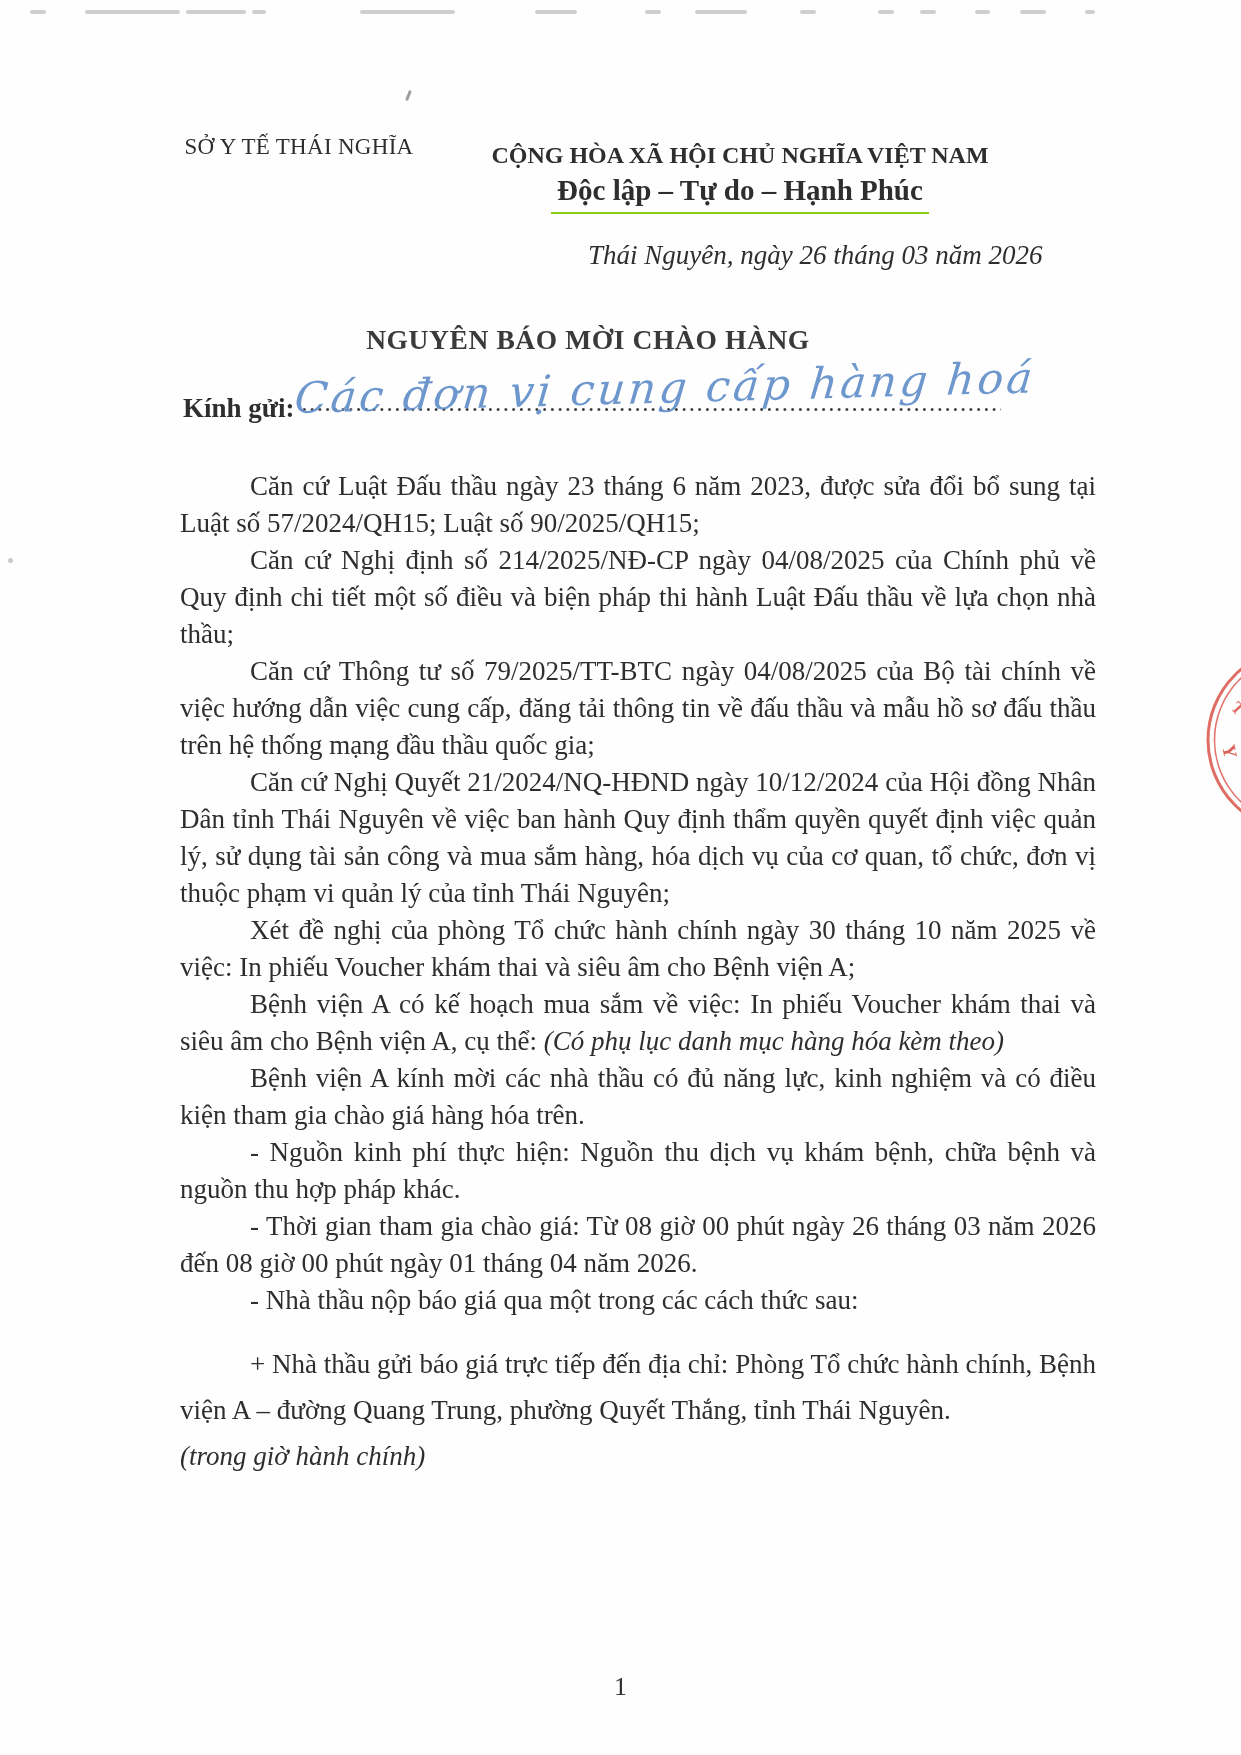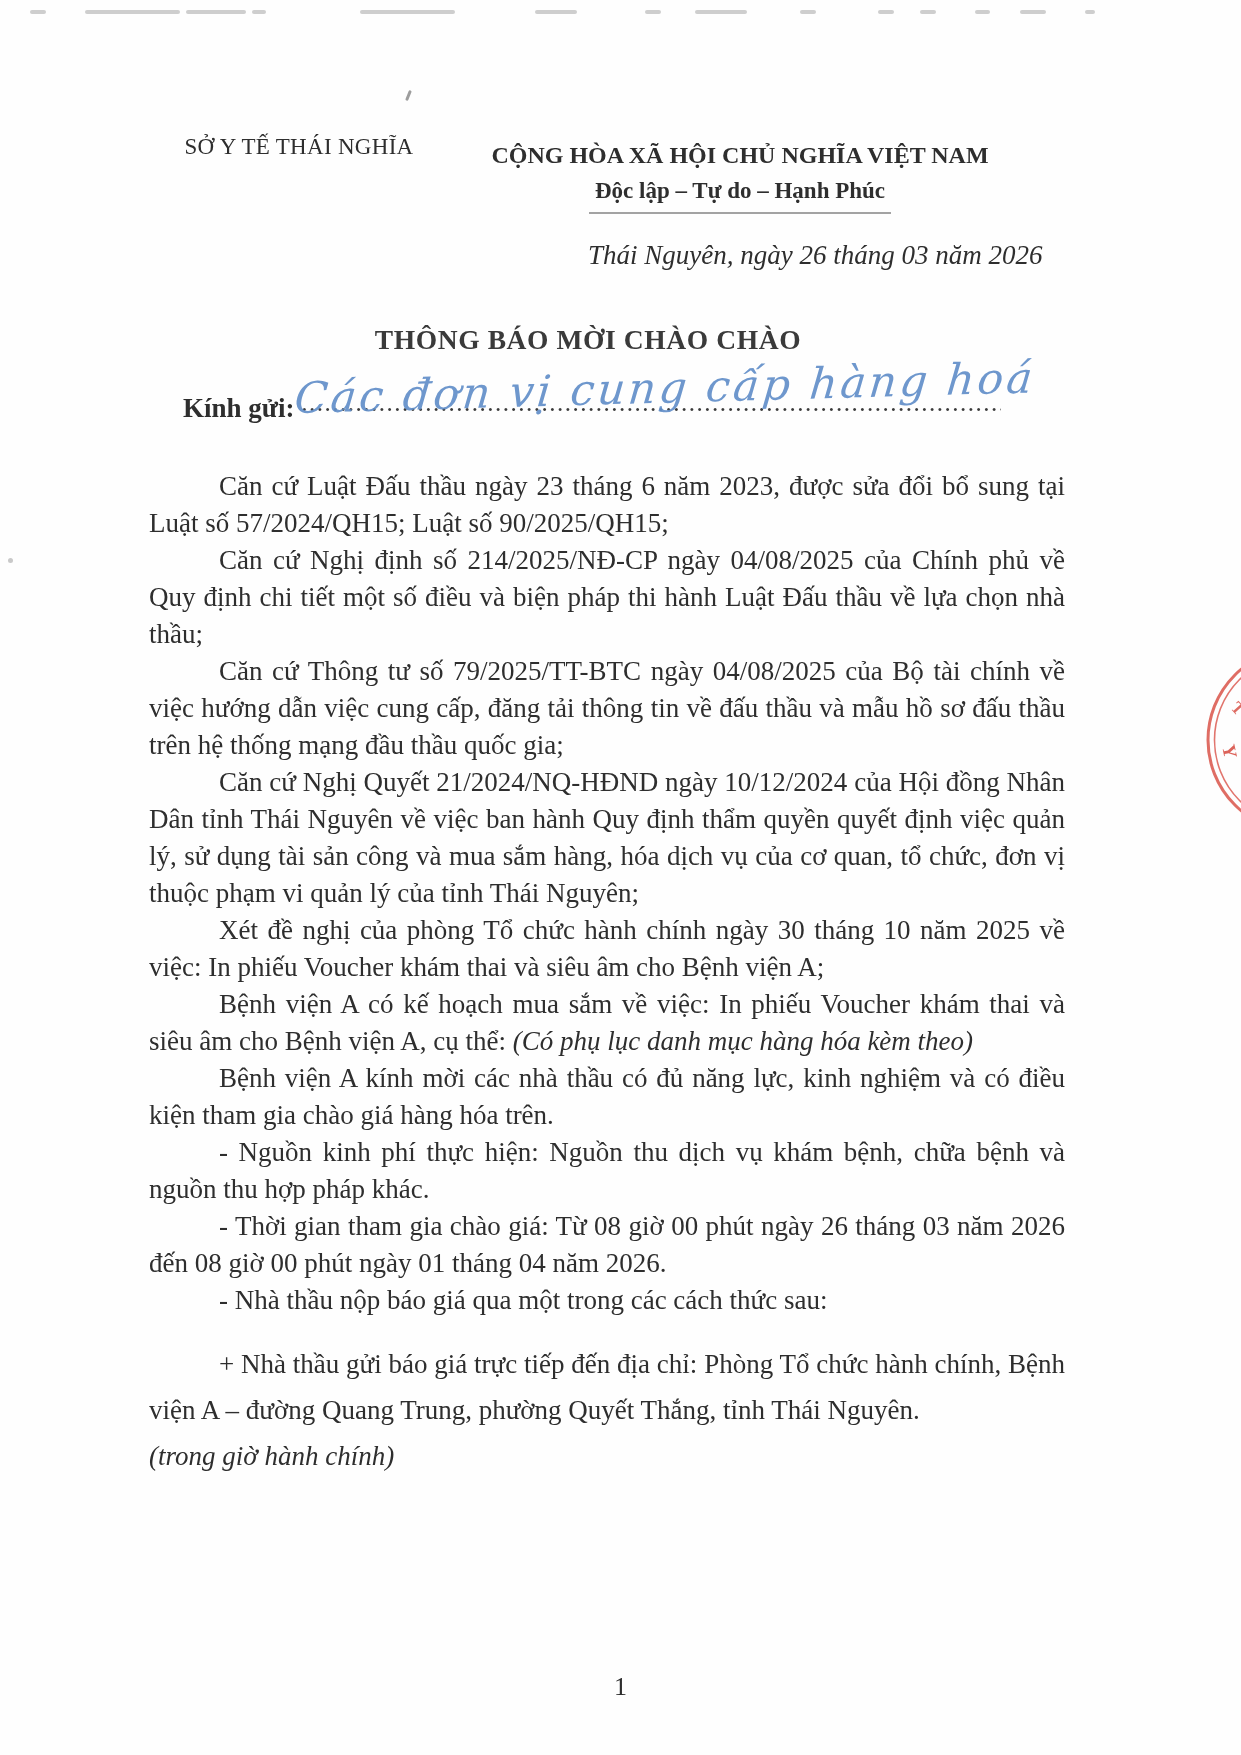--- a/index.html
+++ b/index.html
@@ -20,22 +20,22 @@
   }
   .org-name {
     display:inline-block; margin-top:5px; font-weight:bold;
     border-bottom:2px solid #2e2e2e; padding:0 3px 5px 3px; letter-spacing:0.5px;
   }
   .header-right {
     position:absolute; top:140px; left:486px; width:508px;
     text-align:center; font-weight:bold; font-size:24px; line-height:31px;
   }
   .motto {
-    display:inline-block; margin-top:4px; font-size:23px;
-    border-bottom:2px solid #a3a3a3; padding:0 6px 6px 6px;
+    display:inline-block; margin-top:4px; font-size:29px;
+    border-bottom:2px solid #84cc16; padding:0 6px 6px 6px;
   }
   .dateline {
     position:absolute; top:240px; left:588px;
     font-style:italic; font-size:27px; white-space:nowrap;
   }
   .doc-title {
     position:absolute; top:324px; left:163px; width:850px;
     text-align:center; font-weight:bold; font-size:27.5px; letter-spacing:0.6px;
     color:#3a3a3a;
   }
@@ -46,21 +46,21 @@
     letter-spacing:1.5px; font-size:25px; color:#3a3a3a;
   }
   .handwriting {
     position:absolute; left:112px; top:-16px;
     font-family:"DejaVu Serif",serif; font-style:italic;
     font-size:43px; letter-spacing:3px; color:#628fc9; opacity:0.92;
     transform:rotate(-1.6deg) skewX(-7deg); transform-origin:left center;
     white-space:nowrap;
   }
   .body-text {
-    position:absolute; top:468px; left:149px; width:916px;
+    position:absolute; top:468px; left:180px; width:916px;
     font-size:27px; line-height:37px; text-align:justify;
   }
   .body-text p { margin:0; text-indent:70px; }
   .body-text p.spread { margin-top:22px; line-height:46px; }
   .body-text em { font-style:italic; }
   .body-text .em-block { display:block; font-style:italic; text-indent:0; }
 
   .stamp-svg { position:absolute; left:1200px; top:652px; width:200px; height:184px; }
 
   .page-number { position:absolute; top:1672px; left:0; width:100%; text-align:center; font-size:26px; }
@@ -91,21 +91,21 @@
     <div>SỞ Y TẾ THÁI NGHĨA</div>
   </div>
 
   <div class="header-right">
     <div>CỘNG HÒA XÃ HỘI CHỦ NGHĨA VIỆT NAM</div>
     <div><span class="motto">Độc lập – Tự do – Hạnh Phúc</span></div>
   </div>
 
   <div class="dateline">Thái Nguyên, ngày 26 tháng 03 năm 2026</div>
 
-  <div class="doc-title">THÔNG BÁO MỜI CHÀO CHÀO</div>
+  <div class="doc-title">NGUYÊN BÁO MỜI CHÀO HÀNG</div>
 
   <div class="salutation">
     <span class="kg">Kính gửi:</span>
     <span class="dots">...........................................................................................................................</span>
     <span class="handwriting">Các đơn vị cung cấp hàng hoá</span>
   </div>
 
   <div class="body-text">
     <p><span>Căn cứ Luật Đấu thầu ngày 23 tháng 6 năm 2023, được sửa đổi bổ sung tại Luật số 57/2024/QH15; Luật số 90/2025/QH15;</span></p>
     <p><span>Căn cứ Nghị định số 214/2025/NĐ-CP ngày 04/08/2025 của Chính phủ về Quy định chi tiết một số điều và biện pháp thi hành Luật Đấu thầu về lựa chọn nhà thầu;</span></p>

